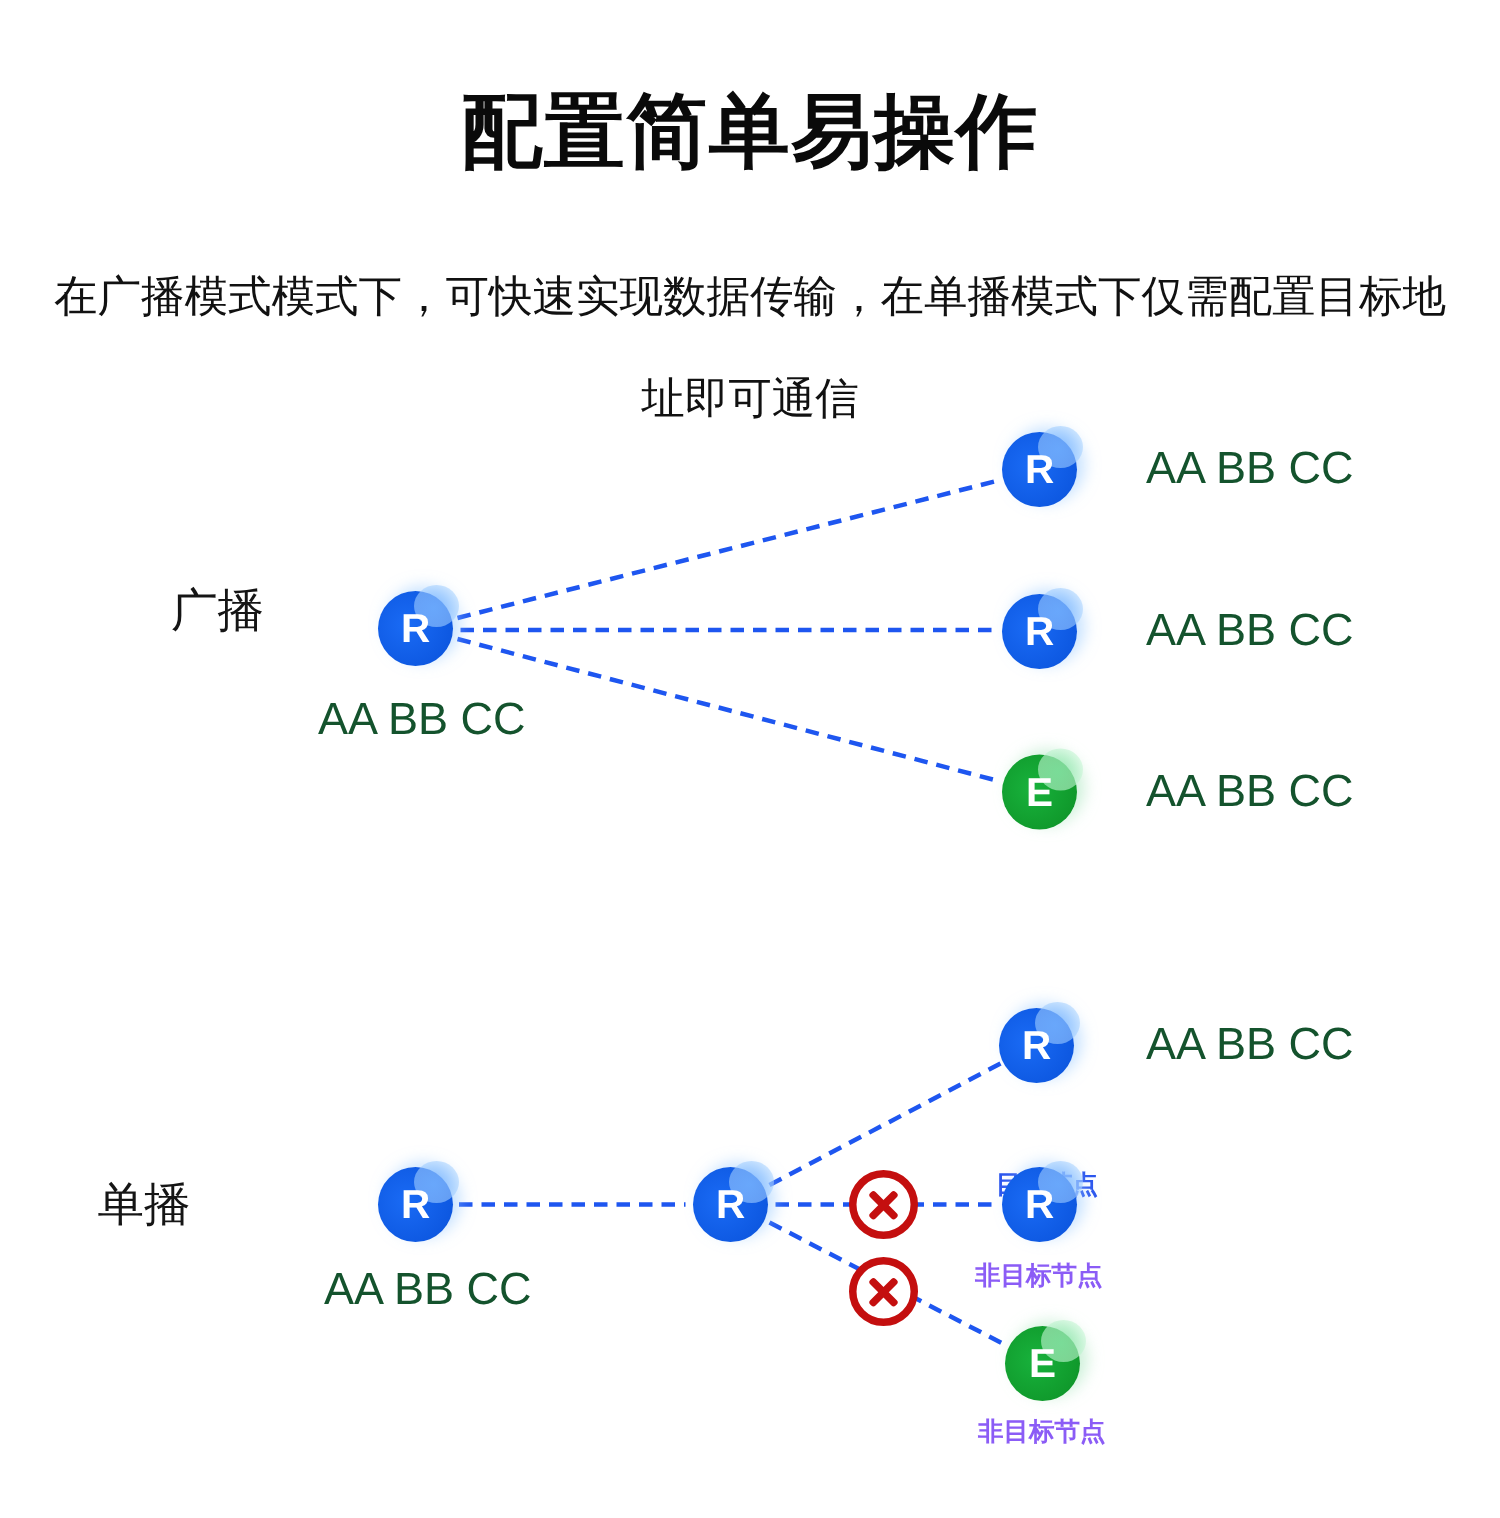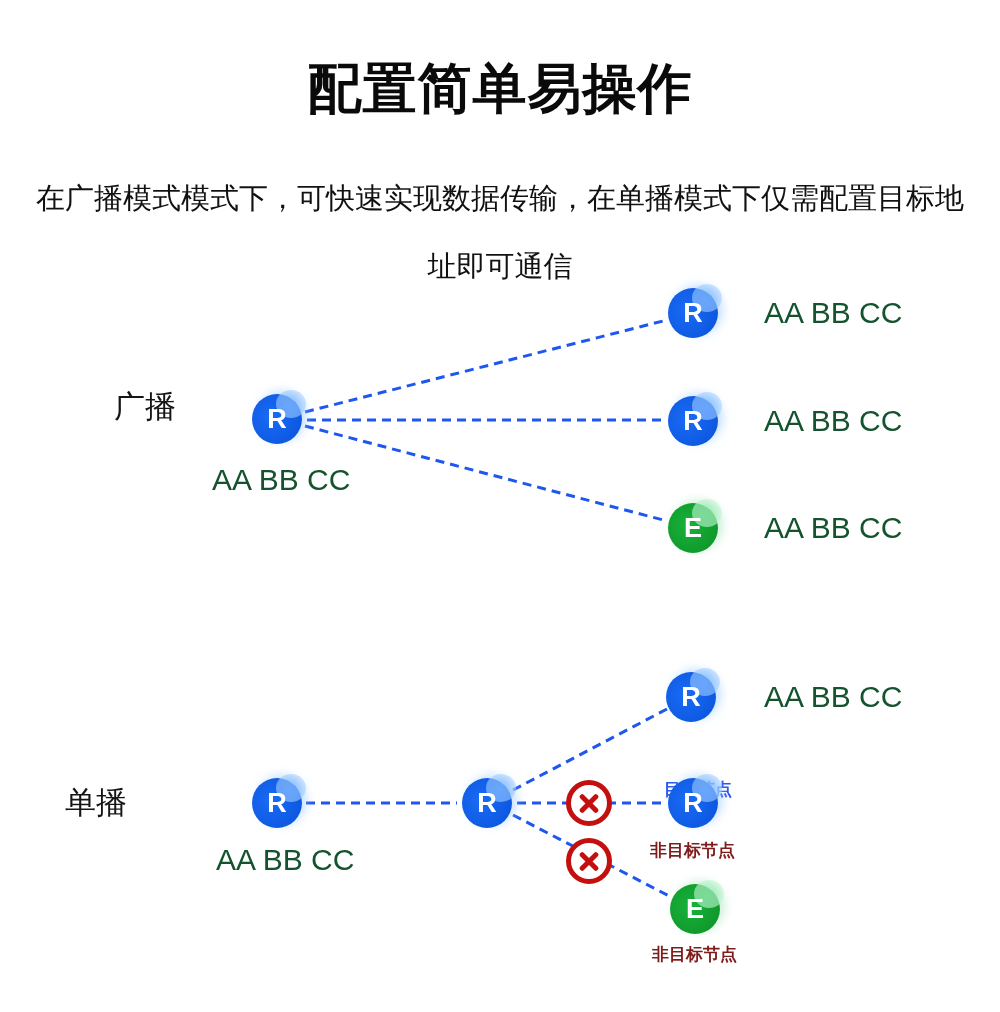--- a/index.html
+++ b/index.html
@@ -48,21 +48,21 @@
     background:radial-gradient(circle at 45% 55%, rgba(140,230,170,.85), rgba(235,255,240,.5));
     z-index:1;
   }
   .addr{
     position:absolute;font-size:30px;line-height:36px;color:#14532d;white-space:nowrap;
   }
   .tag{
     position:absolute;font-size:17px;line-height:18px;font-weight:bold;white-space:nowrap;
   }
   .tag.blue{color:#2b55ee;margin-top:48px;}
-  .tag.red{color:#7f1d1d;}
+  .tag.red{color:#8b5cf6;}
   .block{
     position:absolute;width:46px;height:46px;box-sizing:border-box;
     border:5px solid #c40f0f;border-radius:50%;background:#ffffff;
   }
   .block .x1,.block .x2{
     position:absolute;left:6px;top:16px;width:24px;height:5px;border-radius:2px;
     background:#c40f0f;
   }
   .block .x1{transform:rotate(45deg);}
   .block .x2{transform:rotate(-45deg);}

